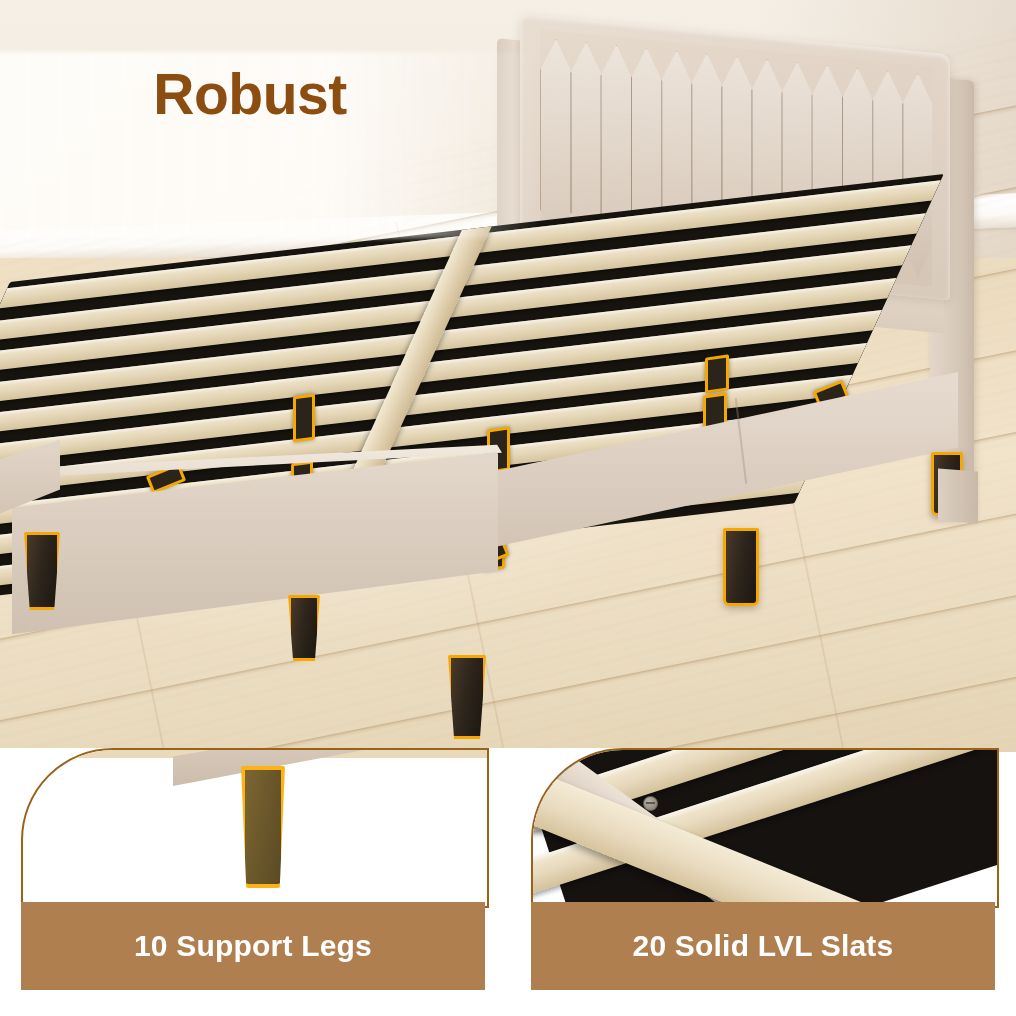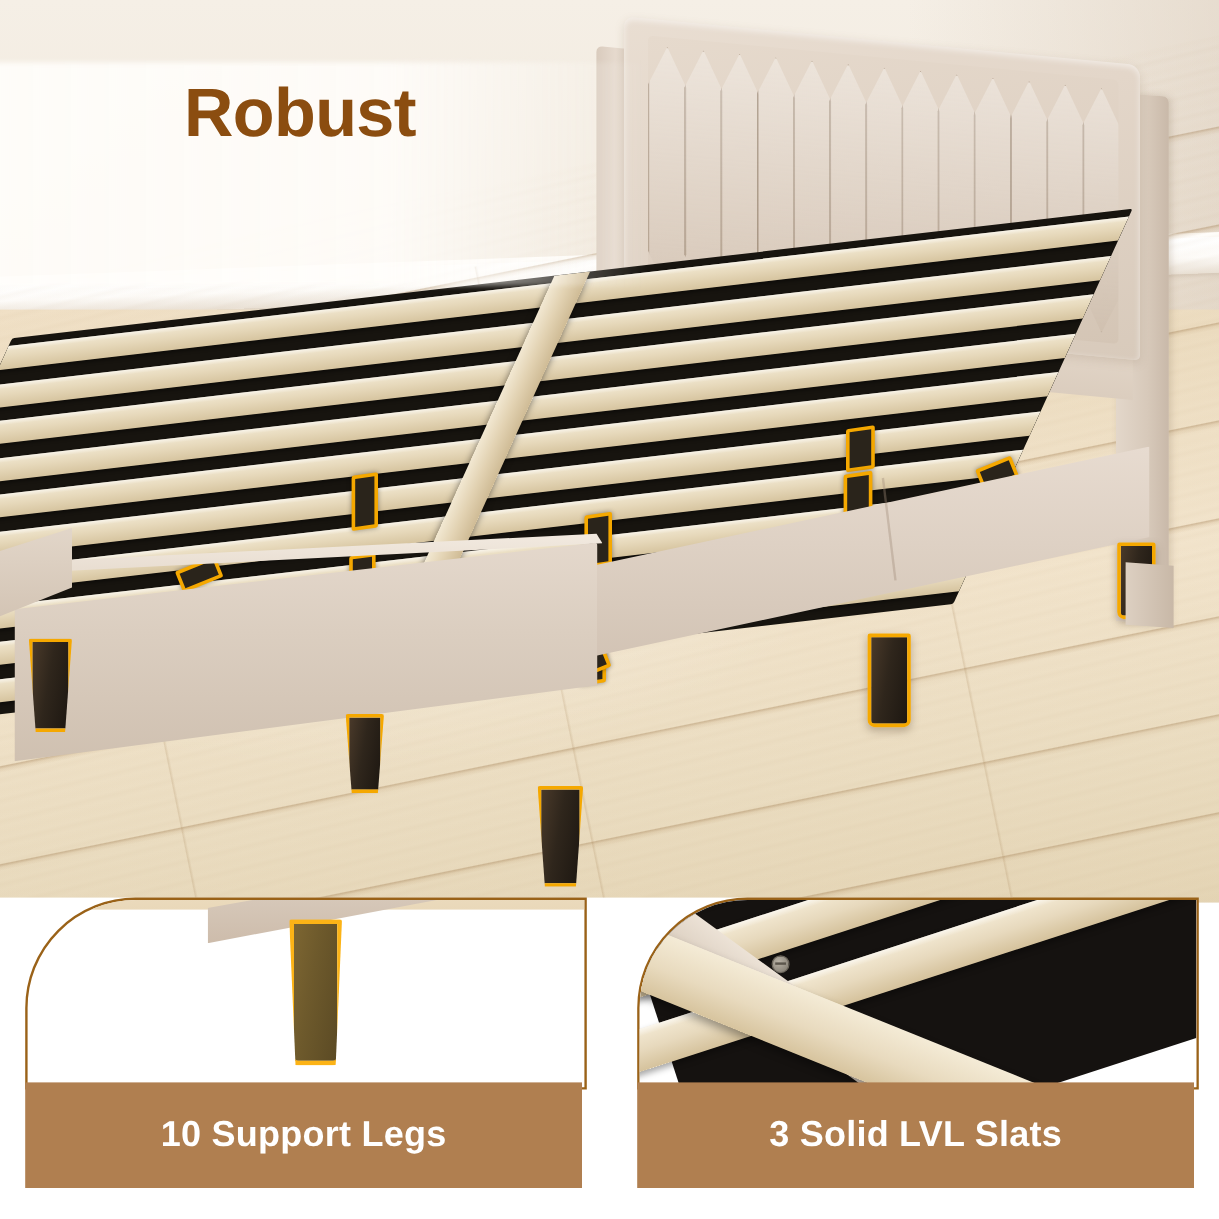--- a/index.html
+++ b/index.html
@@ -324,18 +324,18 @@
             <div class="rp-black"></div>
             <div class="rp-slat" style="top: 4px;"></div>
             <div class="rp-slat" style="top: 66px;"></div>
             <div class="rp-slat" style="top: 128px;"></div>
             <div class="rp-rail"></div>
             <div class="rp-beam"></div>
             <div class="rp-screw"></div>
           </div>
       </div>
       <div class="caption">
-        <span>3 Solid LVL Slats</span>
+        <span>20 Solid LVL Slats</span>
       </div>
     </div>
   </div>
 
 </div>
 
 </body></html>

